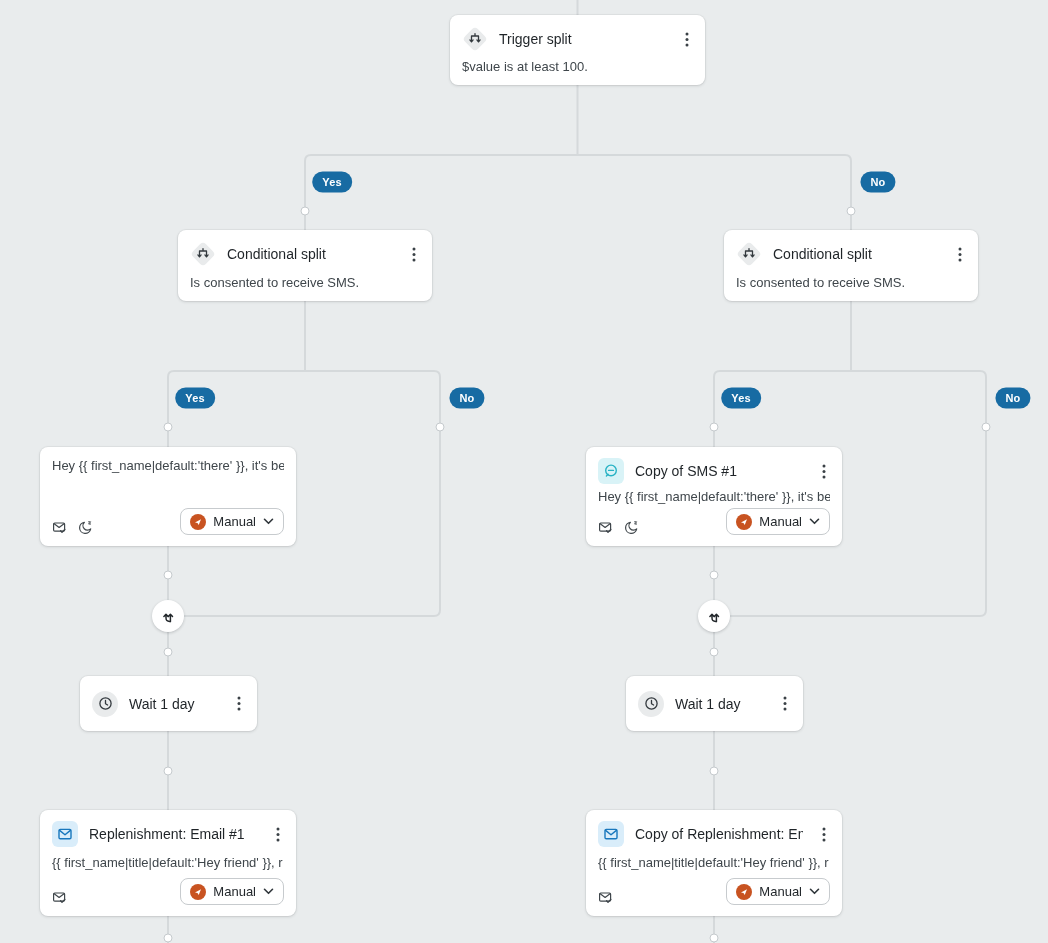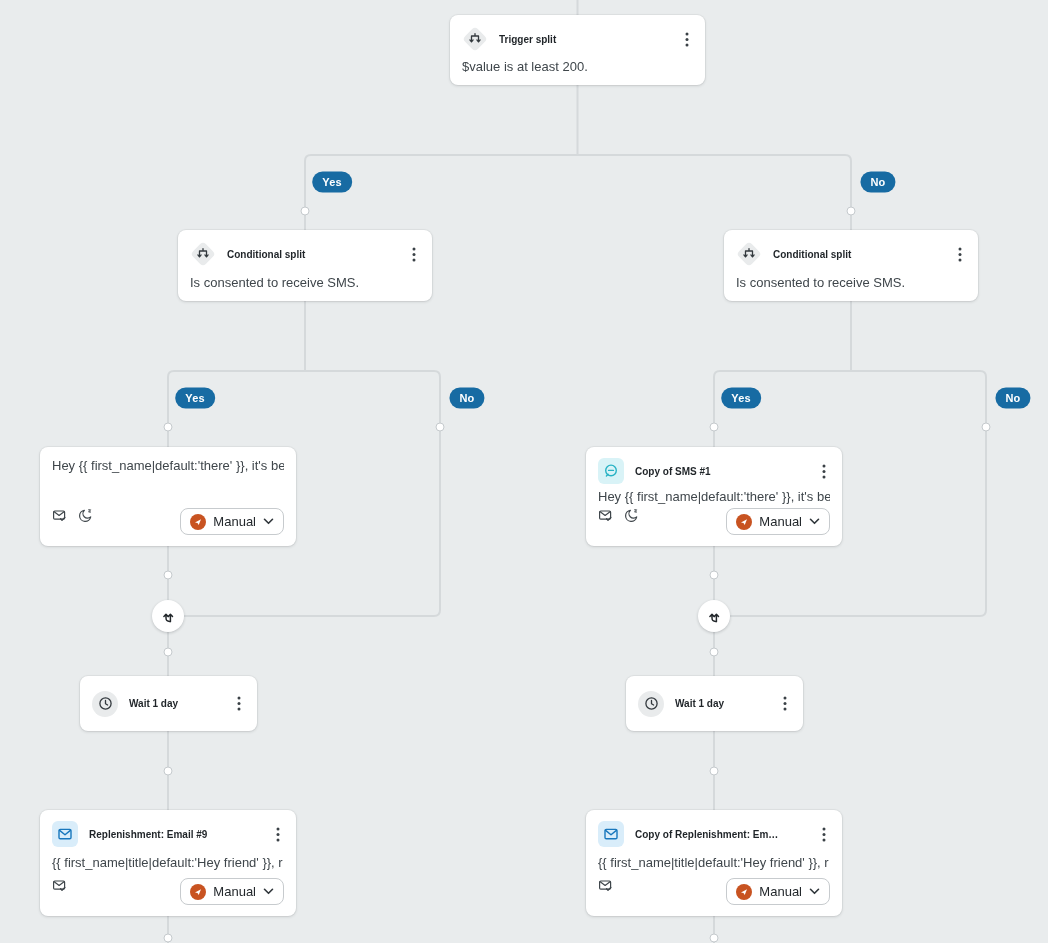--- a/index.html
+++ b/index.html
@@ -14,25 +14,25 @@
 
   
   .card{
     box-sizing:border-box;position:absolute;background:#fff;border-radius:8px;
     box-shadow:0 0 0 1px rgba(52,58,63,.05),0 1px 3px rgba(52,58,63,.16);
     padding:11px 12px;display:flex;flex-direction:column;justify-content:space-between;
     cursor:pointer;
   }
   .hdr{display:flex;align-items:center;gap:11px;min-height:26px;}
   .title{
-    flex:1;font-size:10px;font-weight:700;color:var(--title-text,#1f2428);
+    flex:1;font-size:14px;font-weight:400;color:var(--title-text,#1f2428);
     white-space:nowrap;overflow:hidden;
   }
   .desc{font-size:13px;color:var(--desc-text,#3f464b);white-space:nowrap;overflow:hidden;}
-  .footer{display:flex;align-items:flex-start;justify-content:space-between;}
+  .footer{display:flex;align-items:flex-end;justify-content:space-between;}
 
   .kebab{
     flex:none;width:20px;height:22px;border:none;background:none;padding:0;margin-right:-4px;
     display:flex;align-items:center;justify-content:center;cursor:pointer;border-radius:4px;
   }
 
   
   .icon-sq{
     flex:none;width:26px;height:26px;border-radius:6px;
     display:flex;align-items:center;justify-content:center;
@@ -153,21 +153,21 @@
       <button class="kebab">
         <svg width="4" height="15" viewBox="0 0 4 15">
             <g fill="#3a4146">
               <circle cx="2" cy="2" r="1.5"></circle>
               <circle cx="2" cy="7.5" r="1.5"></circle>
               <circle cx="2" cy="13" r="1.5"></circle>
             </g>
           </svg>
       </button>
     </div>
-    <div class="desc">$value is at least 200.</div>
+    <div class="desc">$value is at least 100.</div>
   </div>
 
   <div class="card" style="left:178px;top:230px;width:254px;height:71px">
     <div class="hdr">
       <span class="icon-diamond">
         <span class="diamond-bg"></span>
         <svg width="14" height="14" viewBox="0 0 14 14" fill="none" stroke="#33393e" stroke-width="1.3" stroke-linecap="round" stroke-linejoin="round">
           <path d="M7 1.6 V4 M3.5 4 H10.5 M3.5 4 V9.2 M10.5 4 V9.2"></path>
           <path d="M1.9 7.9 L3.5 9.9 L5.1 7.9 M8.9 7.9 L10.5 9.9 L12.1 7.9"></path>
         </svg>
@@ -335,21 +335,21 @@
   </div>
 
   <div class="card" style="left:40px;top:810px;width:256px;height:106px">
     <div class="hdr">
       <span class="icon-sq email-bg">
         <svg width="16" height="16" viewBox="0 0 16 16" fill="none" stroke="#1877bd" stroke-width="1.4" stroke-linecap="round" stroke-linejoin="round">
           <rect x="2" y="3.4" width="12" height="9.4" rx="1.3"></rect>
           <path d="M2.6 4.4 L8 8.8 L13.4 4.4"></path>
         </svg>
       </span>
-      <span class="title">Replenishment: Email #9</span>
+      <span class="title">Replenishment: Email #1</span>
       <button class="kebab">
         <svg width="4" height="15" viewBox="0 0 4 15">
             <g fill="#3a4146">
               <circle cx="2" cy="2" r="1.5"></circle>
               <circle cx="2" cy="7.5" r="1.5"></circle>
               <circle cx="2" cy="13" r="1.5"></circle>
             </g>
           </svg>
       </button>
     </div>

